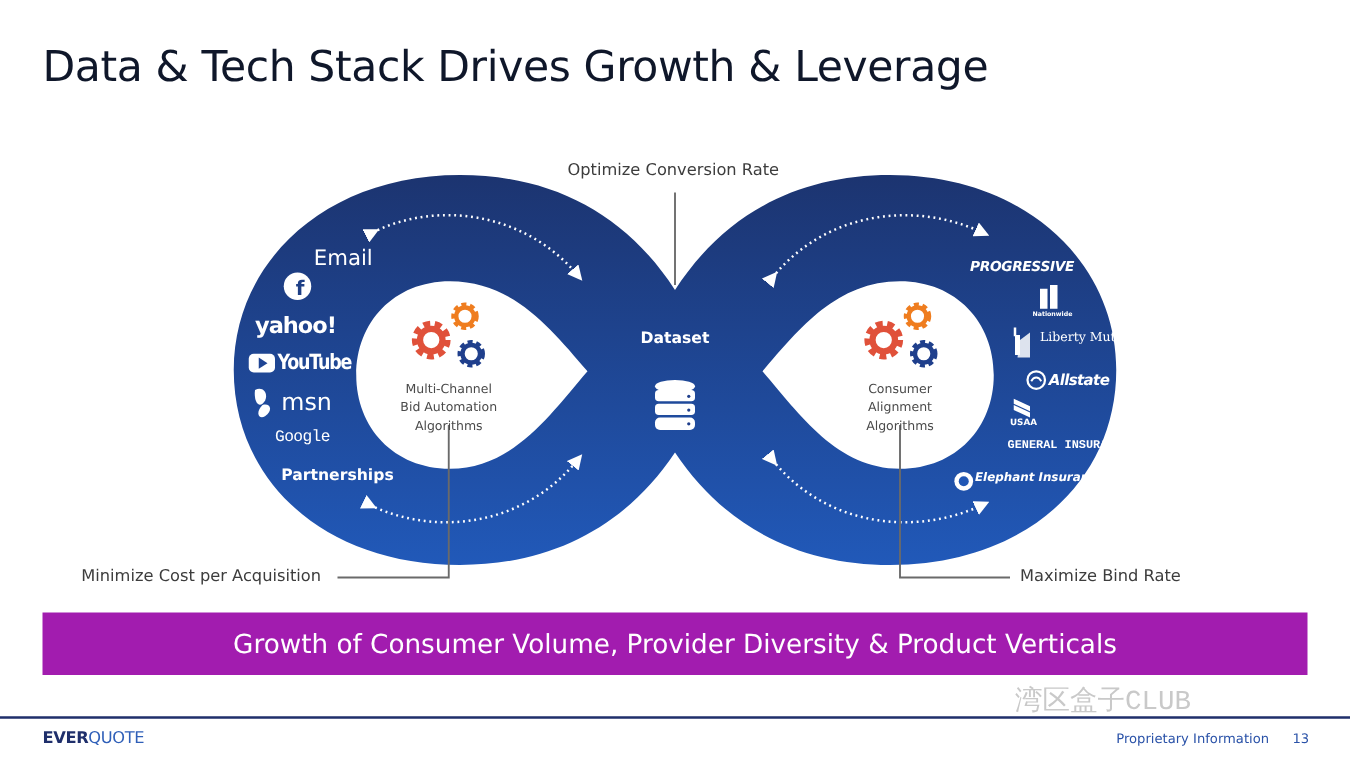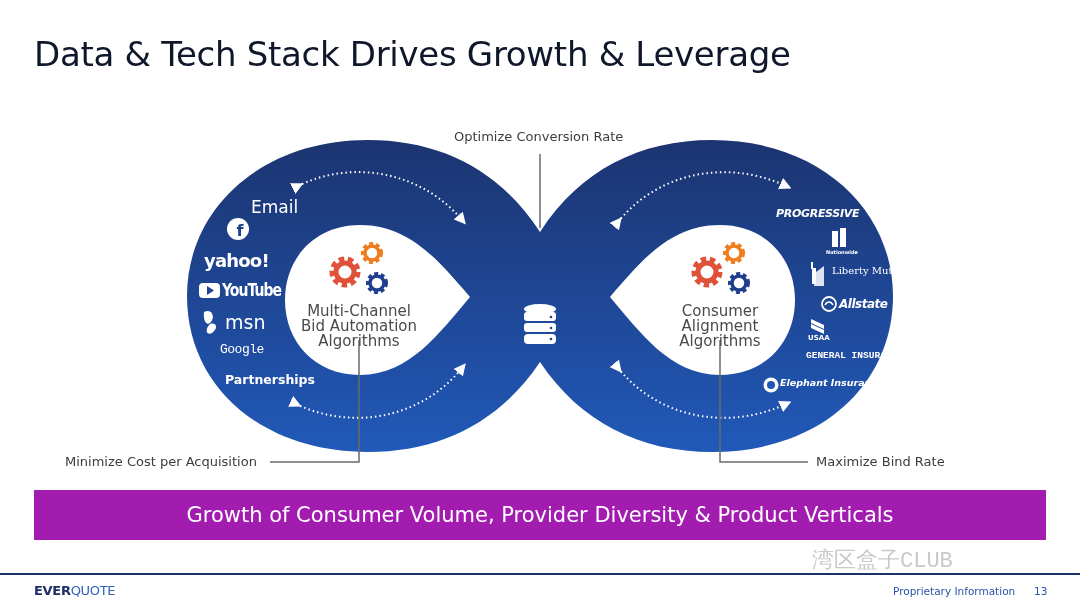--- a/index.html
+++ b/index.html
@@ -3,21 +3,21 @@
 <meta charset="utf-8">
 <style>
   html, body { margin:0; padding:0; }
   body { width:1080px; height:608px; background:#ffffff; position:relative; overflow:hidden;
          font-family:"DejaVu Sans", sans-serif; }
   .title { position:absolute; left:34px; top:34px; font-size:34px; color:#0f172a; letter-spacing:-0.3px;
            font-family:"DejaVu Sans", sans-serif; white-space:nowrap; }
   svg.diagram { position:absolute; left:0; top:0; }
   .lbl { position:absolute; font-size:13px; color:#3d3d3d; white-space:nowrap; }
   .w { position:absolute; color:#ffffff; font-weight:bold; white-space:nowrap; text-align:center; }
-  .inner { position:absolute; color:#4a4a4a; font-size:15px; text-align:center; line-height:15px; }
+  .inner { position:absolute; color:#4a4a4a; font-size:10px; text-align:center; line-height:15px; }
   .brand { position:absolute; color:#ffffff; white-space:nowrap; }
   .banner { position:absolute; left:34px; top:490px; width:1012px; height:50px; background:#a21caf;
             color:#ffffff; font-size:21px; display:flex; align-items:center; justify-content:center; }
   .footline { position:absolute; left:0; top:573px; width:1080px; height:2px; background:#1f2f6b; }
   .logo { position:absolute; left:34px; top:583px; font-size:13px; font-weight:bold; color:#1f2f6b; letter-spacing:-0.3px; }
   .logo .q { font-weight:normal; color:#2f5fb8; }
   .prop { position:absolute; left:893px; top:585px; font-size:10.5px; color:#2a52a8; }
   .pnum { position:absolute; left:1034px; top:585px; font-size:10.5px; color:#2a52a8; }
   .wm { position:absolute; left:812px; top:545px; font-size:22px; color:#c9c9c9; white-space:nowrap;font-family:Liberation Mono, monospace; }
 </style>
@@ -147,20 +147,21 @@
     <circle cx="771" cy="385" r="7.5" fill="#ffffff"></circle>
     <circle cx="771" cy="385" r="4" fill="#2157b5"></circle>
   </g>
 </svg>
 
 <div class="lbl" style="left:454px;top:129px;">Optimize Conversion Rate</div>
 <div class="lbl" style="left:65px;top:454px;">Minimize Cost per Acquisition</div>
 <div class="lbl" style="left:816px;top:454px;">Maximize Bind Rate</div>
 
 <div class="w" style="left:455px;top:261px;width:170px;font-size:12.5px;line-height:17px;">
+  <div>Dataset</div>
 </div>
 
 <div class="inner" style="left:296px;top:304px;width:126px;">
   <div>Multi-Channel</div>
   <div>Bid Automation</div>
   <div>Algorithms</div>
 </div>
 
 <div class="inner" style="left:660px;top:304px;width:120px;">
   <div>Consumer</div>

